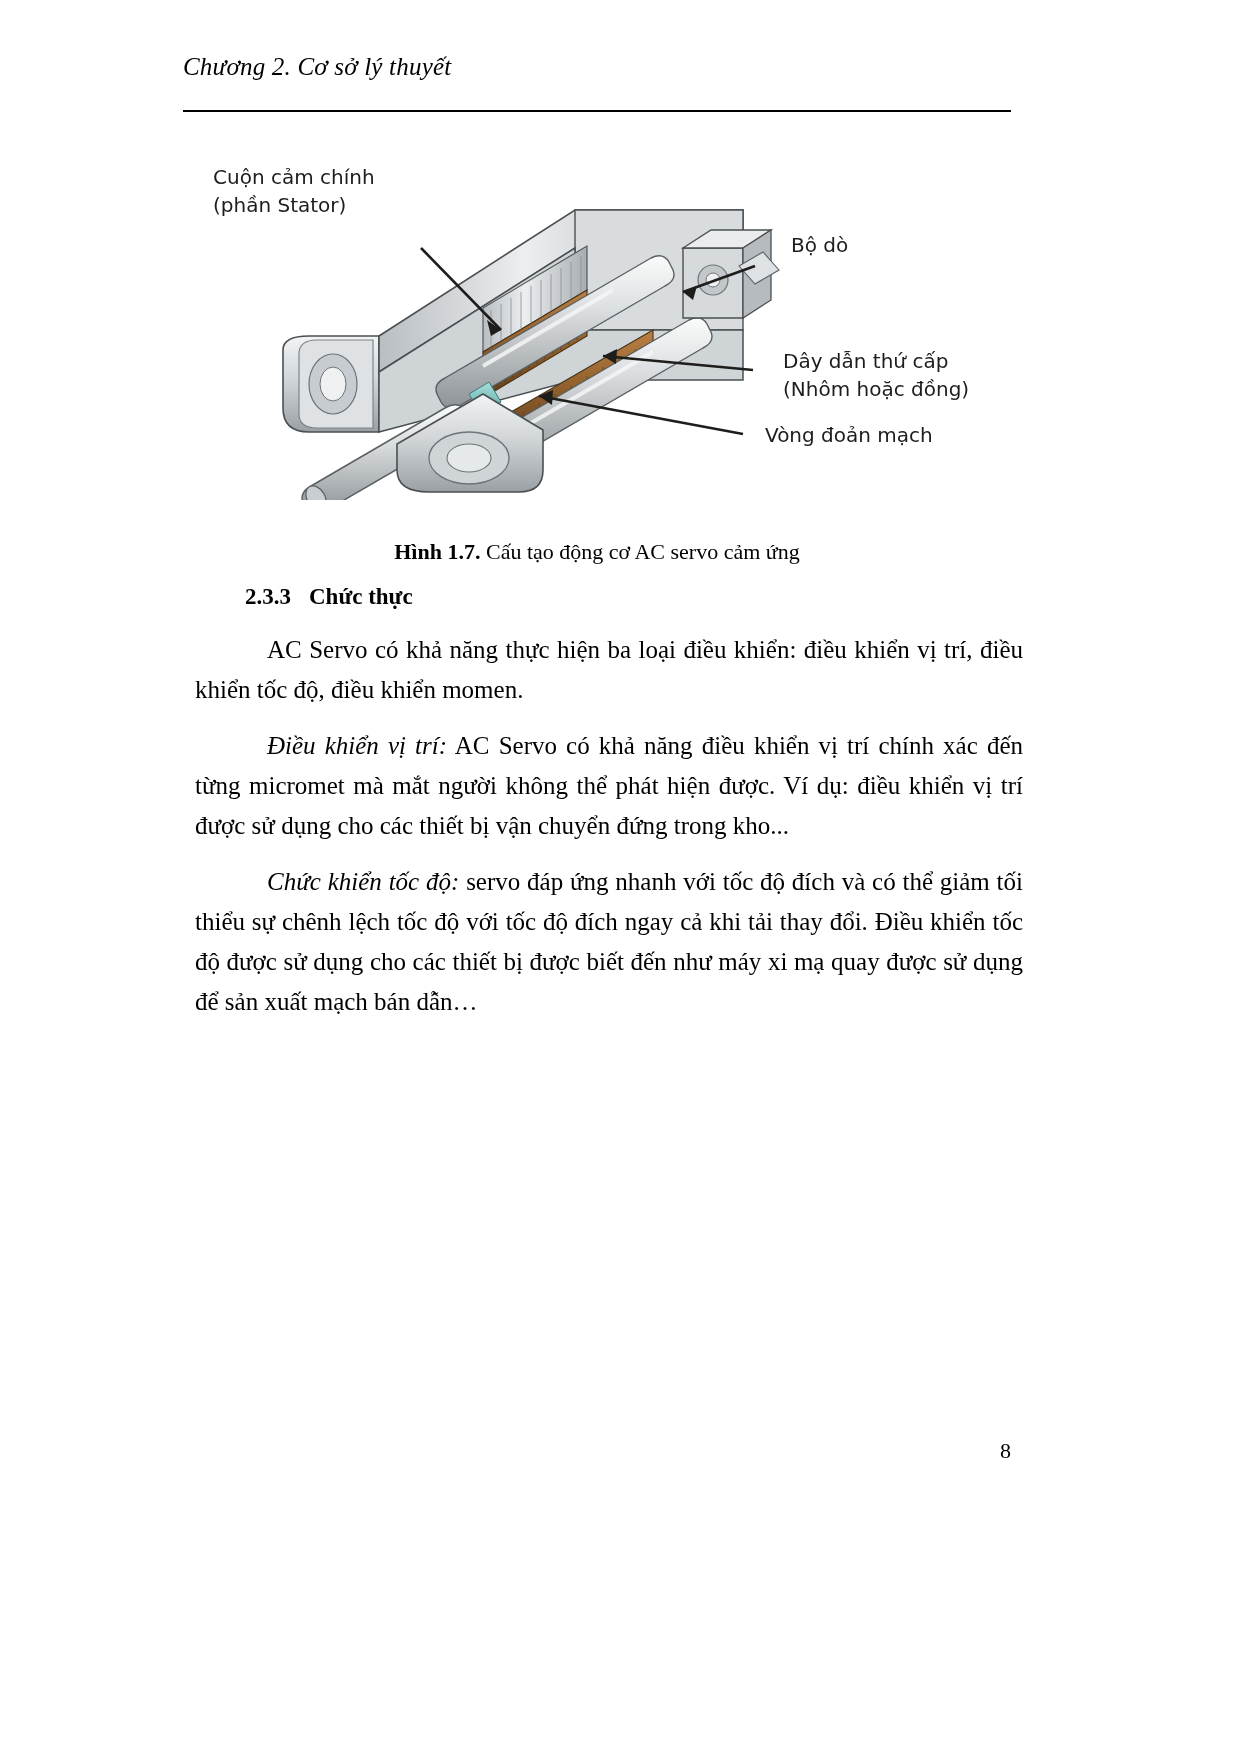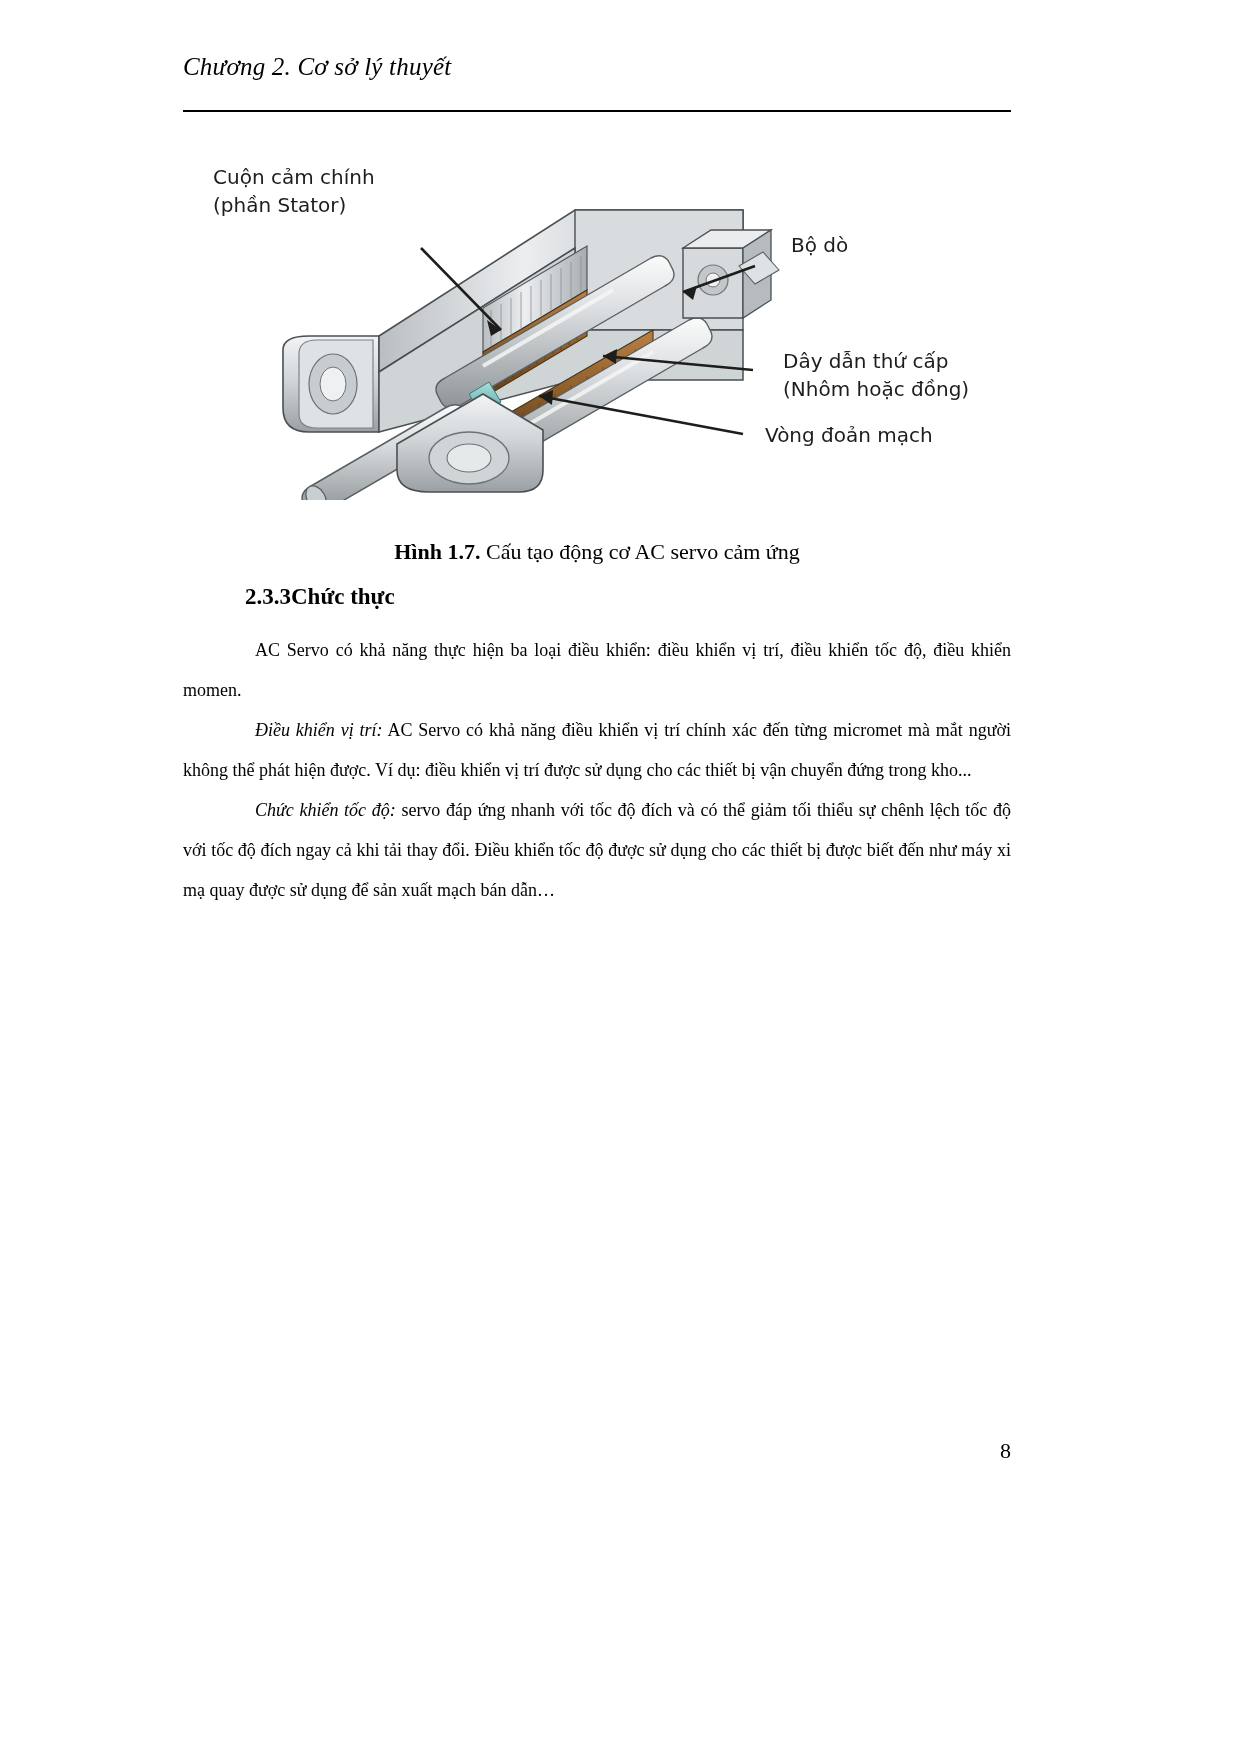--- a/index.html
+++ b/index.html
@@ -55,35 +55,35 @@
   .figure-caption .cap-txt{}
   
   .section-heading{
     position:absolute;
     left:245px;top:582px;
     font-weight:bold;
     font-size:23px;
     line-height:1.3;
     white-space:nowrap;
   }
-  .section-heading .sec-num{text-align:right;}
+  .section-heading .sec-num{margin-right:18px;text-align:right;}
   
   .body{
     position:absolute;
-    left:183px;top:630px;
+    left:195px;top:630px;
     width:828px;
-    font-size:18px;
+    font-size:25px;
     line-height:40px;
     text-align:justify;
   }
   .body p{
     margin:0 0 0 0;
     text-indent:72px;
   }
-  .body p + p{}
+  .body p + p{margin-top:16px;}
   .lead{font-style:italic;}
   
   .page-number{
     position:absolute;
     left:0;top:1438px;
     width:1011px;
     text-align:right;
     font-size:22px;
   }
   

